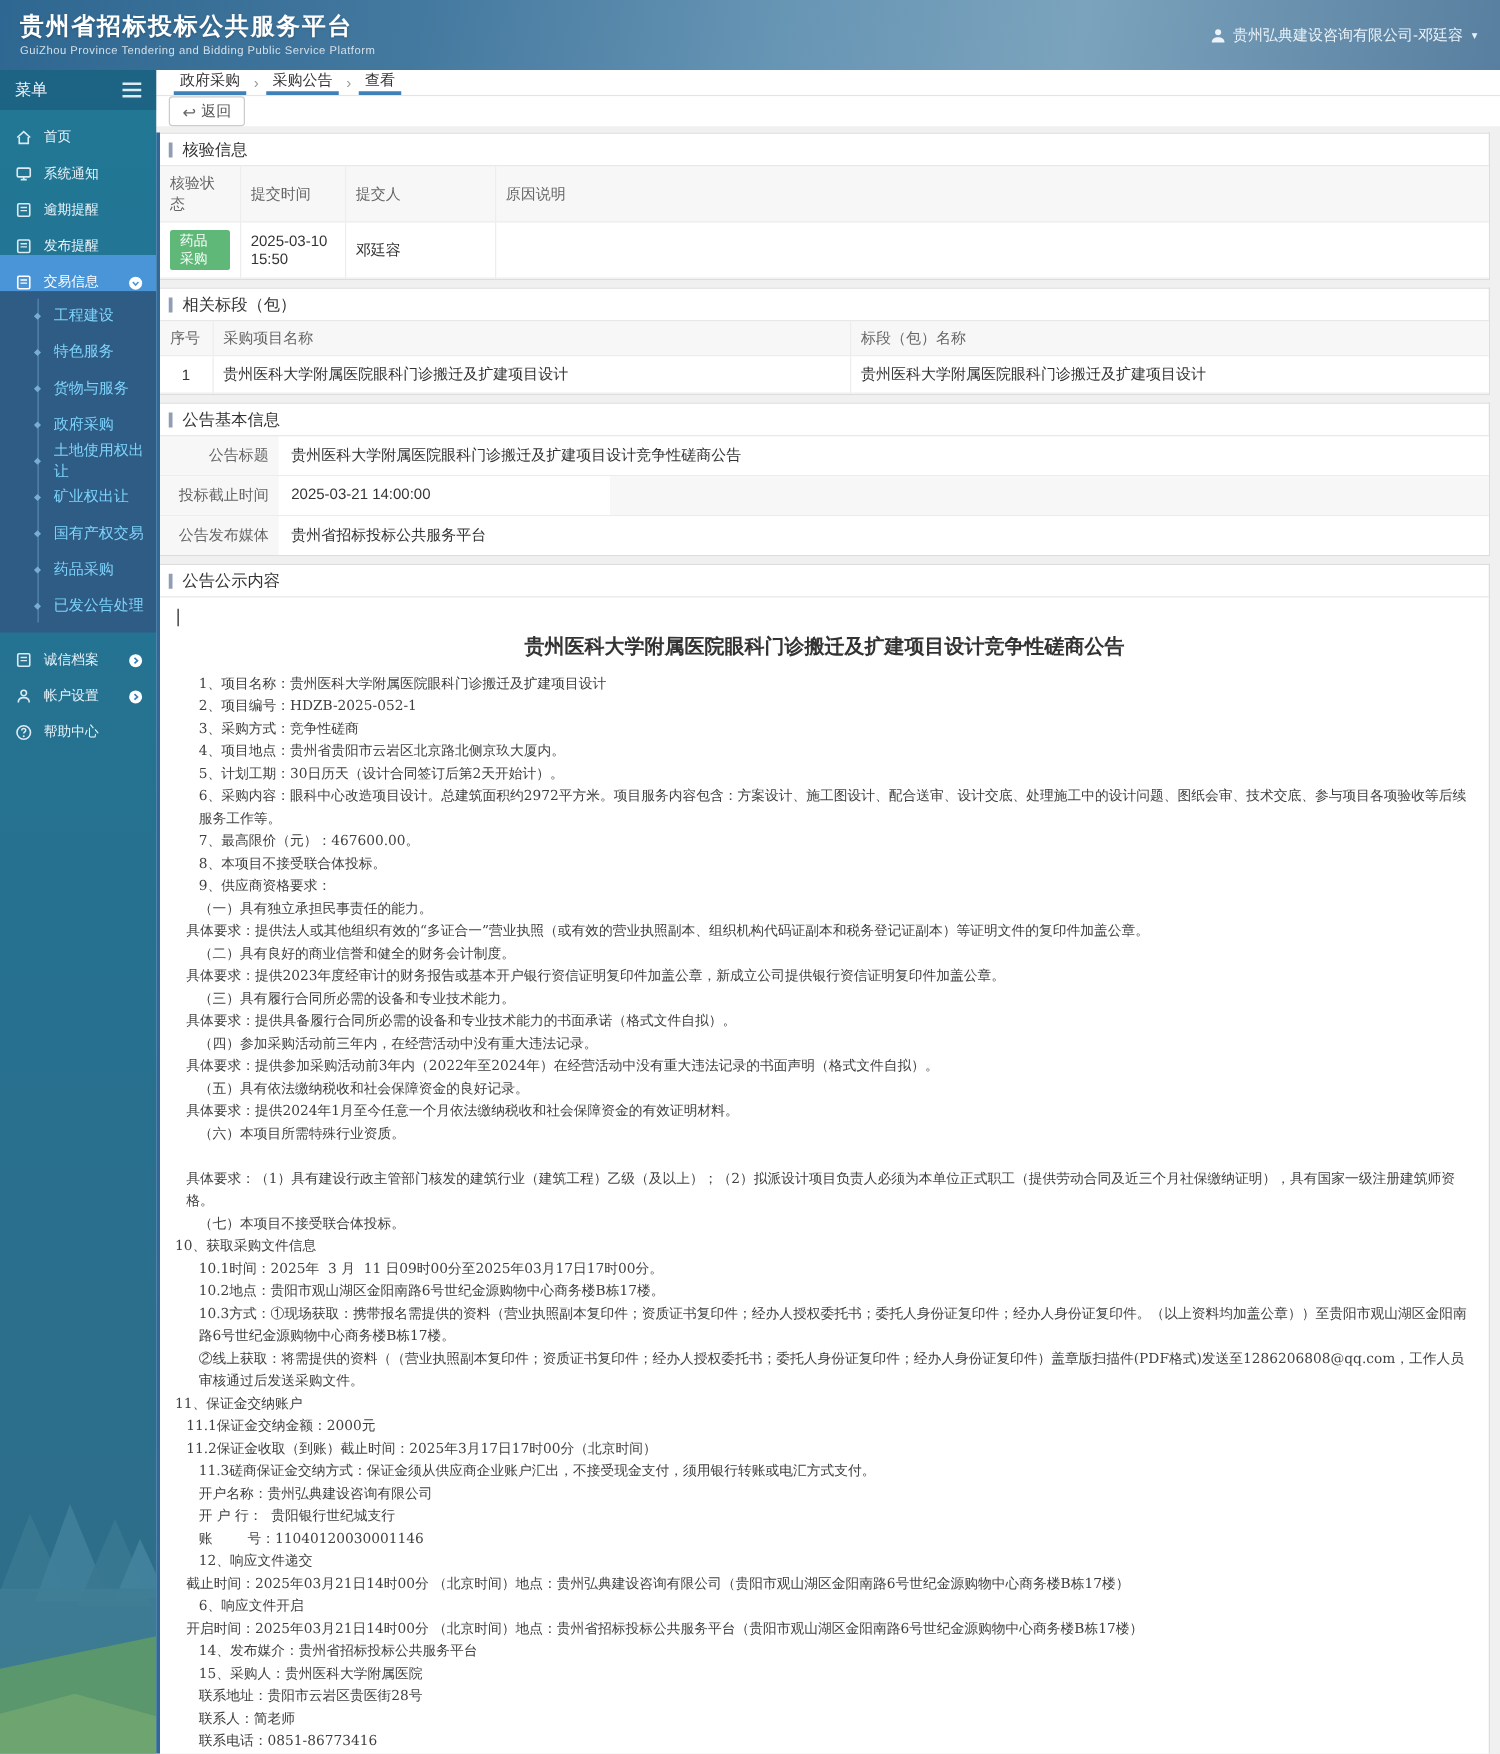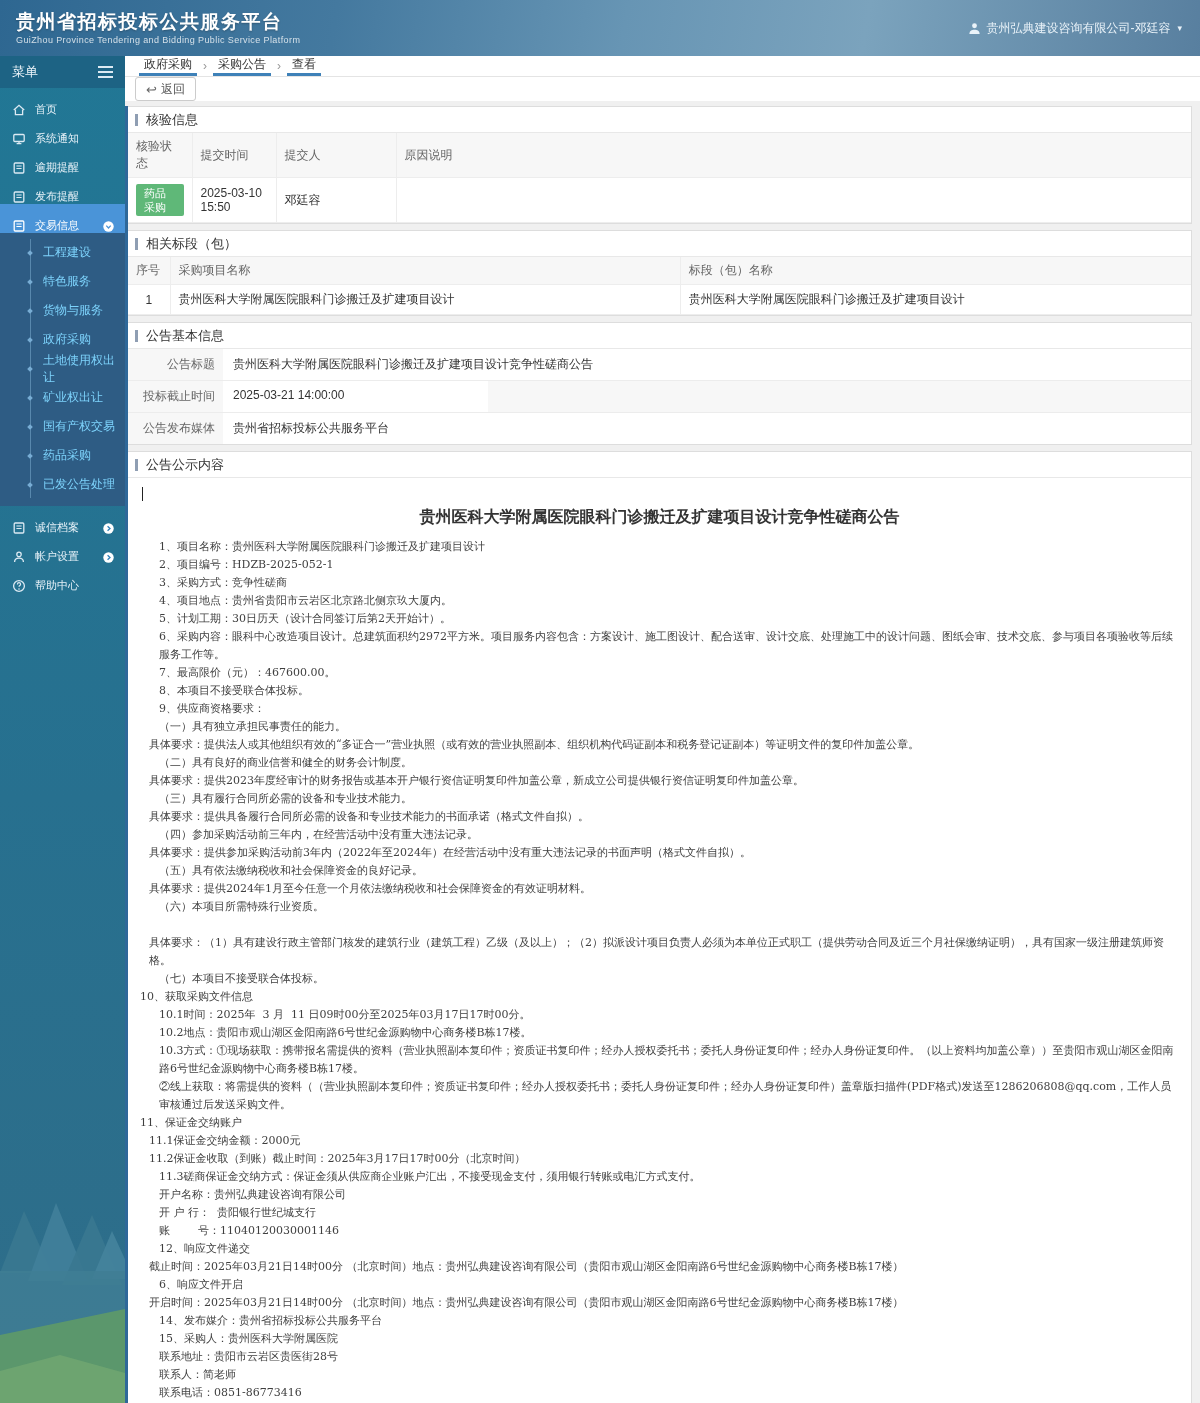--- a/index.html
+++ b/index.html
@@ -412,21 +412,21 @@
                 <p class="doc-line ind2">开 户 行：  贵阳银行世纪城支行</p>
 
                 <p class="doc-line ind2">账        号：11040120030001146</p>
 
                 <p class="doc-line ind2">12、响应文件递交</p>
 
                 <p class="doc-line ind1">截止时间：2025年03月21日14时00分 （北京时间）地点：贵州弘典建设咨询有限公司（贵阳市观山湖区金阳南路6号世纪金源购物中心商务楼B栋17楼）</p>
 
                 <p class="doc-line ind2">6、响应文件开启</p>
 
-                <p class="doc-line ind1">开启时间：2025年03月21日14时00分 （北京时间）地点：贵州弘典建设咨询有限公司（贵阳市观山湖区金阳南路6号世纪金源购物中心商务楼B栋17楼）</p>
+                <p class="doc-line ind1">开启时间：2025年03月21日14时00分 （北京时间）地点：贵州省招标投标公共服务平台（贵阳市观山湖区金阳南路6号世纪金源购物中心商务楼B栋17楼）</p>
 
                 <p class="doc-line ind2">14、发布媒介：贵州省招标投标公共服务平台</p>
 
                 <p class="doc-line ind2">15、采购人：贵州医科大学附属医院</p>
 
                 <p class="doc-line ind2">联系地址：贵阳市云岩区贵医街28号</p>
 
                 <p class="doc-line ind2">联系人：简老师</p>
 
                 <p class="doc-line ind2">联系电话：0851-86773416</p>

